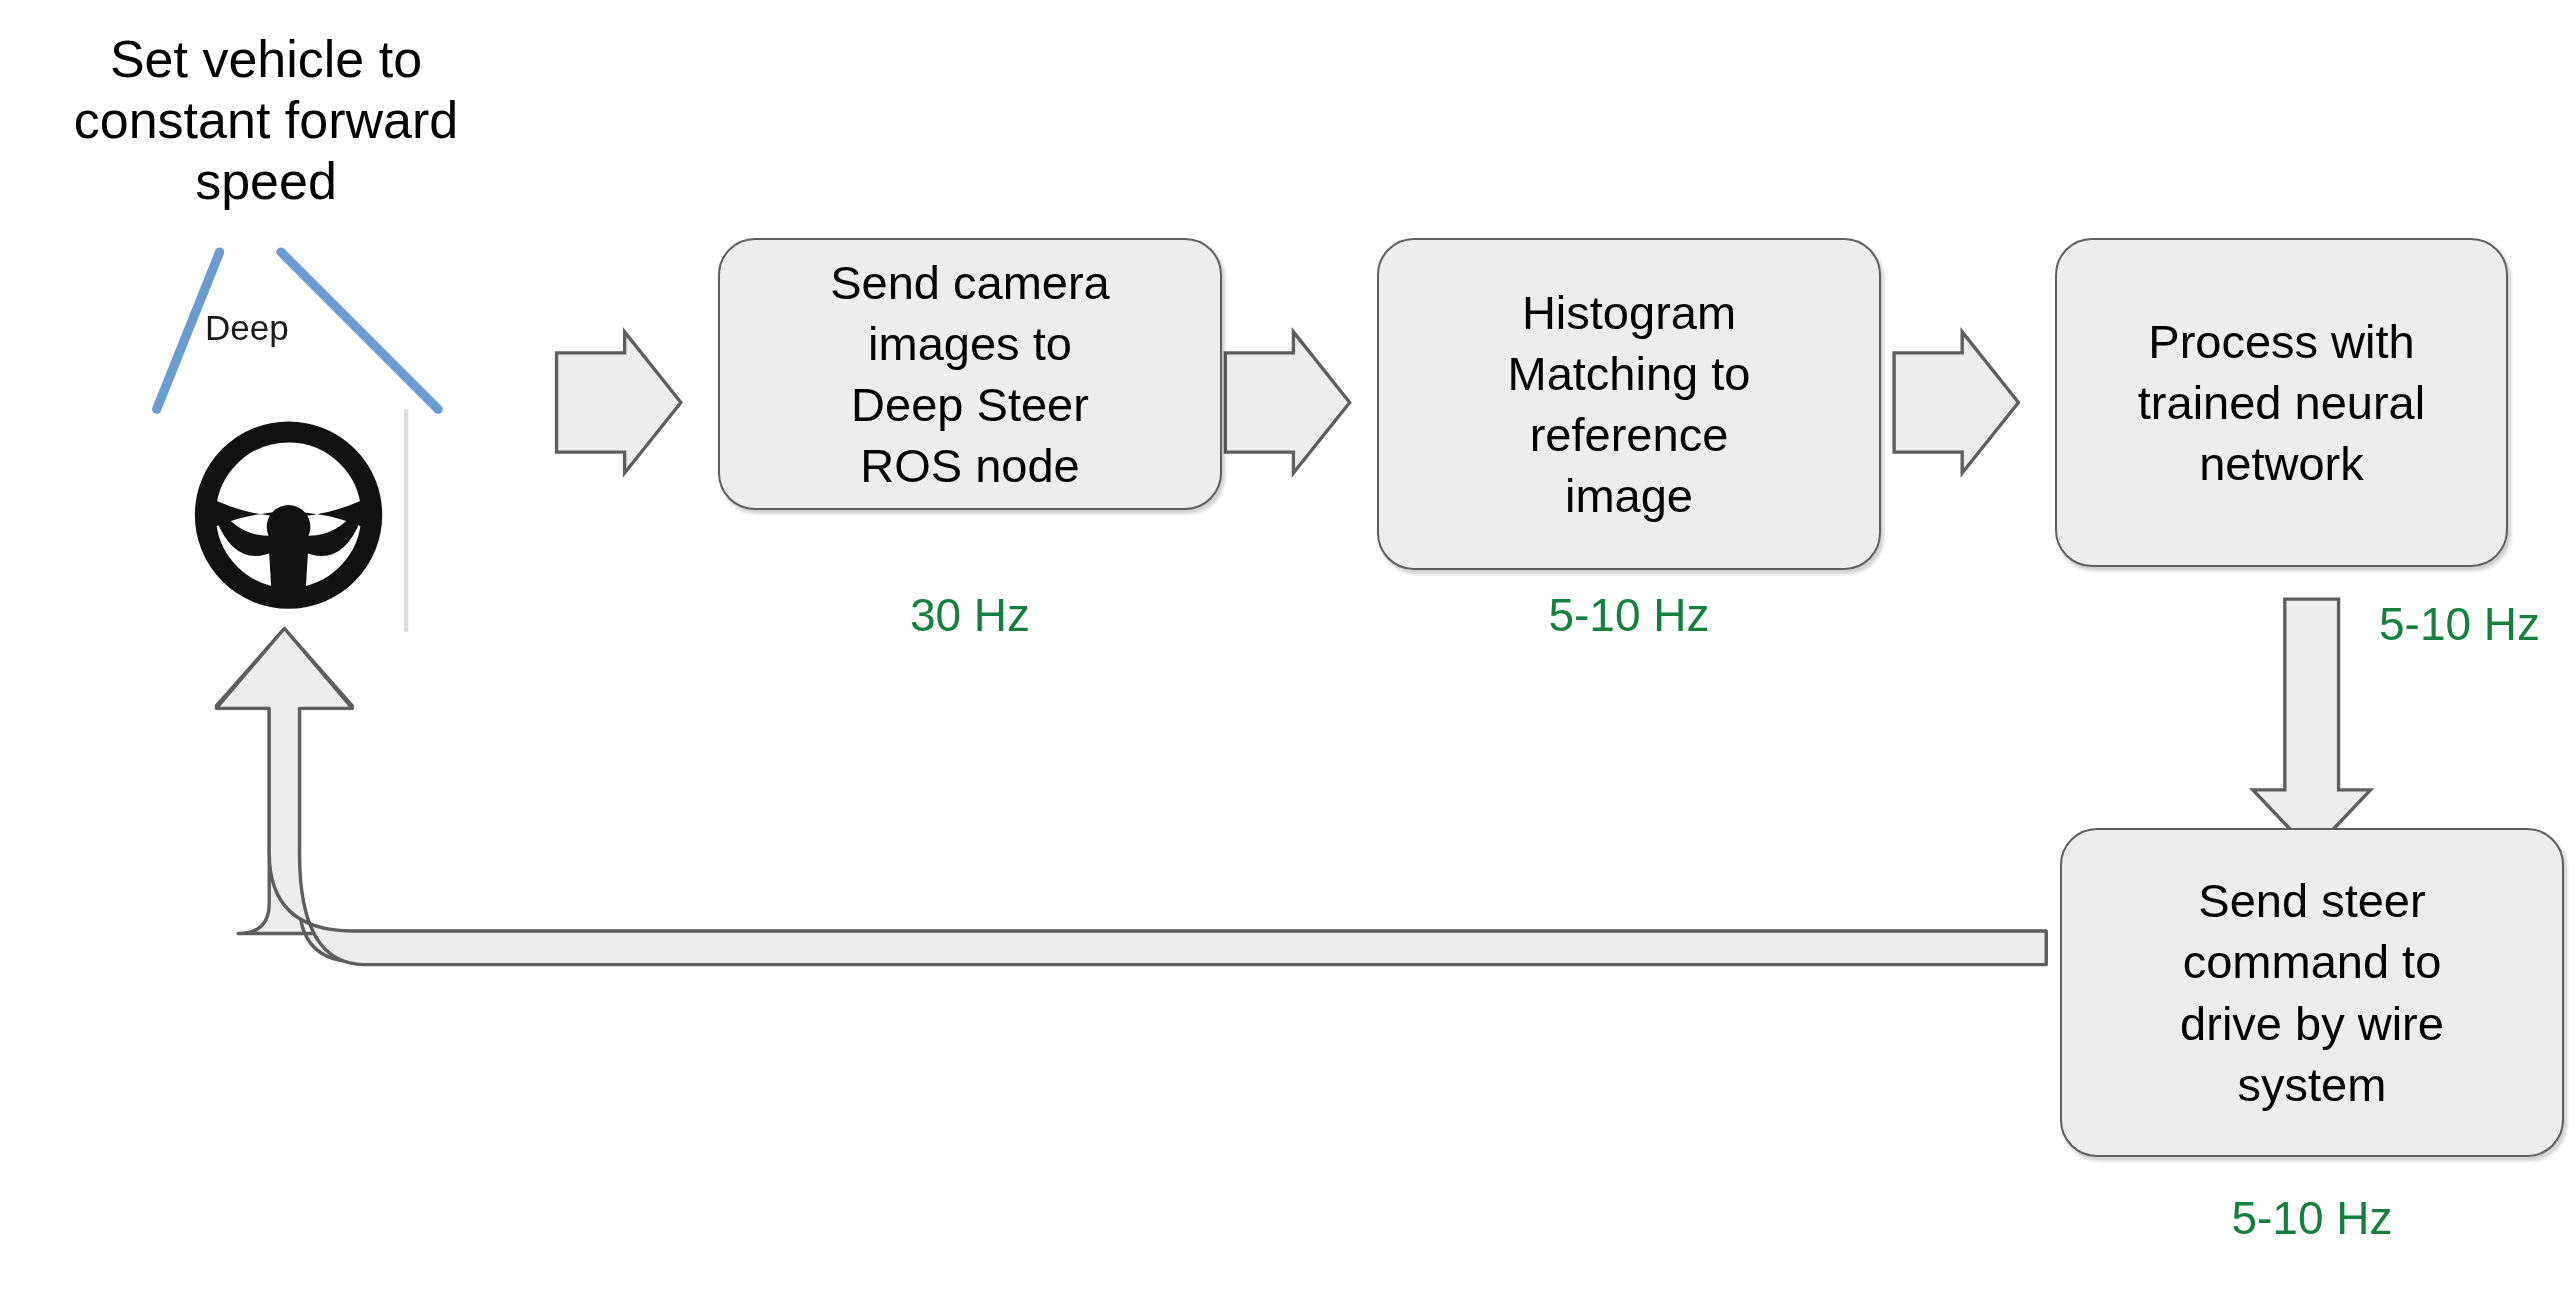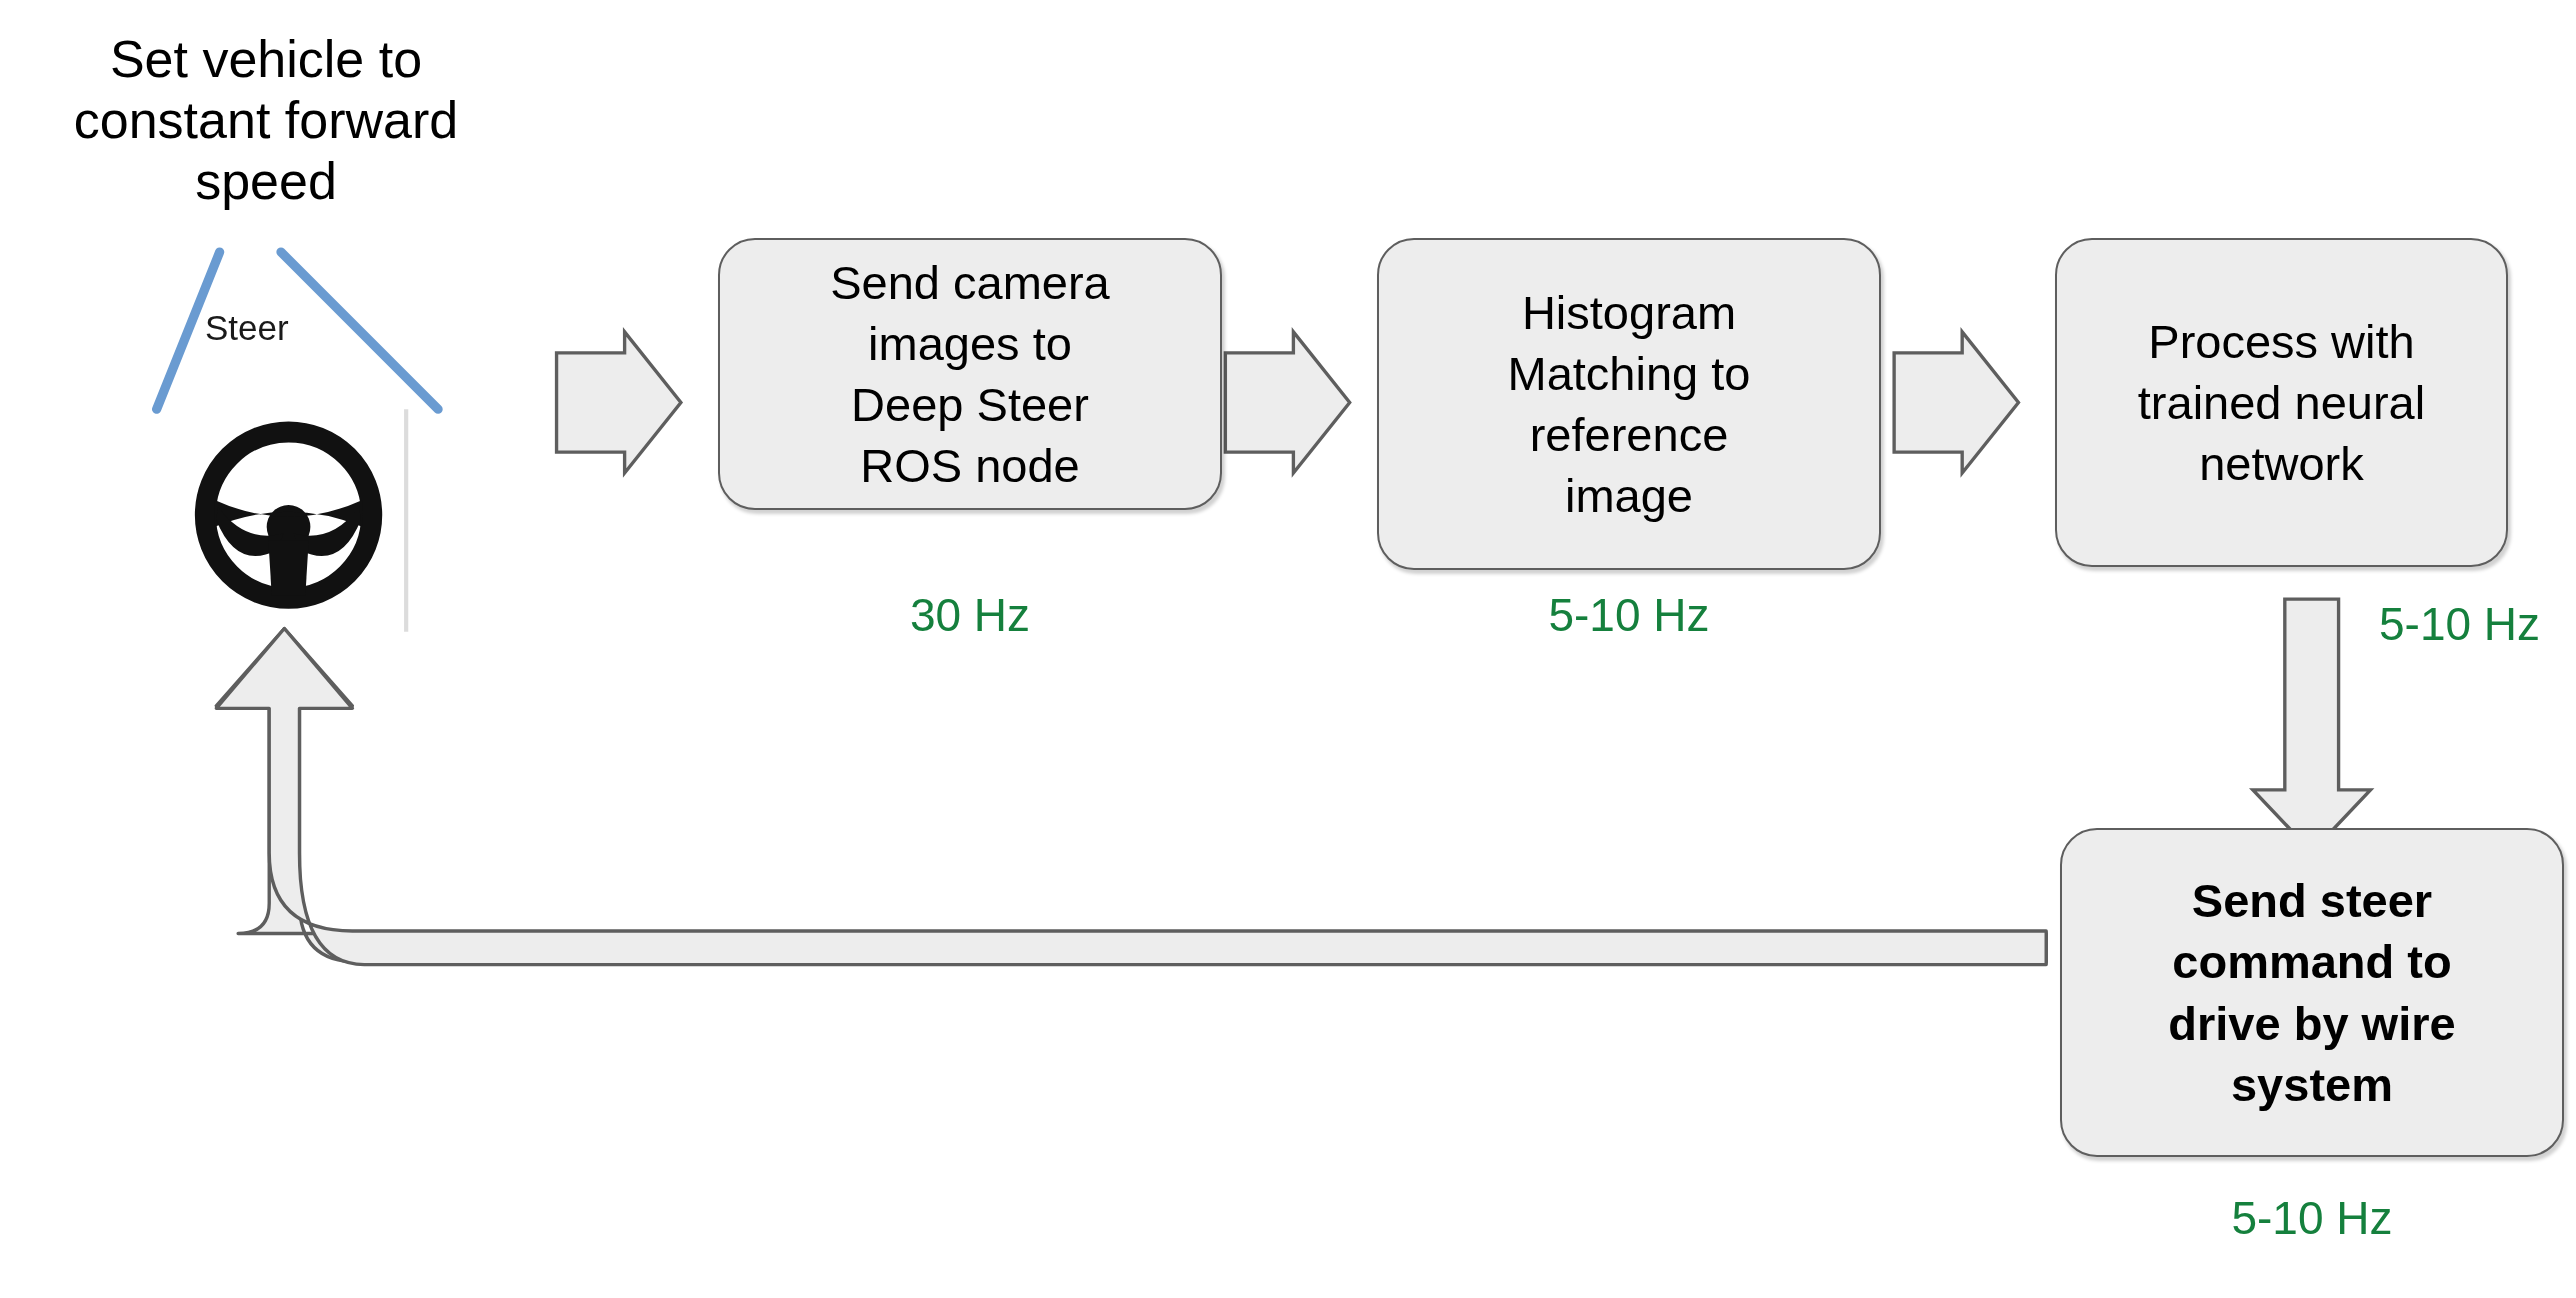--- a/index.html
+++ b/index.html
@@ -135,39 +135,39 @@
              L 335 1015
              Q 335 1148 412 1148
              L 2414 1148
              Z" fill="#ededed" stroke="#5e5e5e" stroke-width="4" stroke-linejoin="round"></path>
   </svg>
 
   <div id="scene-title" class="abs">Set vehicle to
 constant forward
 speed</div>
 
-  <div id="road-label" class="abs">Steer</div>
+  <div id="road-label" class="abs">Deep</div>
 
   <div class="proc-box abs" style="left: 700px; top: 238px; width: 504px; height: 272px;" id="box1">Send camera
 images to
 Deep Steer
 ROS node</div>
   <div class="abs hz-label" style="left:700px; top:588px; width:504px;">30 Hz</div>
 
   <div class="proc-box abs" id="box2" style="left: 1359px; top: 238px; width: 504px; height: 332px;">Histogram
 Matching to
 reference
 image</div>
   <div class="abs hz-label" style="left:1359px; top:588px; width:504px;">5-10 Hz</div>
 
   <div class="proc-box abs" id="box3" style="left: 2037px; top: 238px; width: 453px; height: 329px;">Process with
 trained neural
 network</div>
   <div class="abs hz-label" style="left:2361px; top:597px; width:215px; text-align:left;">5-10 Hz</div>
 
-  <div class="proc-box abs" id="box4" style="left: 2042px; top: 828px; width: 504px; height: 329px; font-weight: bold;">Send steer
+  <div class="proc-box abs" id="box4" style="left: 2042px; top: 828px; width: 504px; height: 329px;">Send steer
 command to
 drive by wire
 system</div>
   <div class="abs hz-label" style="left:2042px; top:1191px; width:504px;">5-10 Hz</div>
 
 </div>
 
 
 </body></html>

